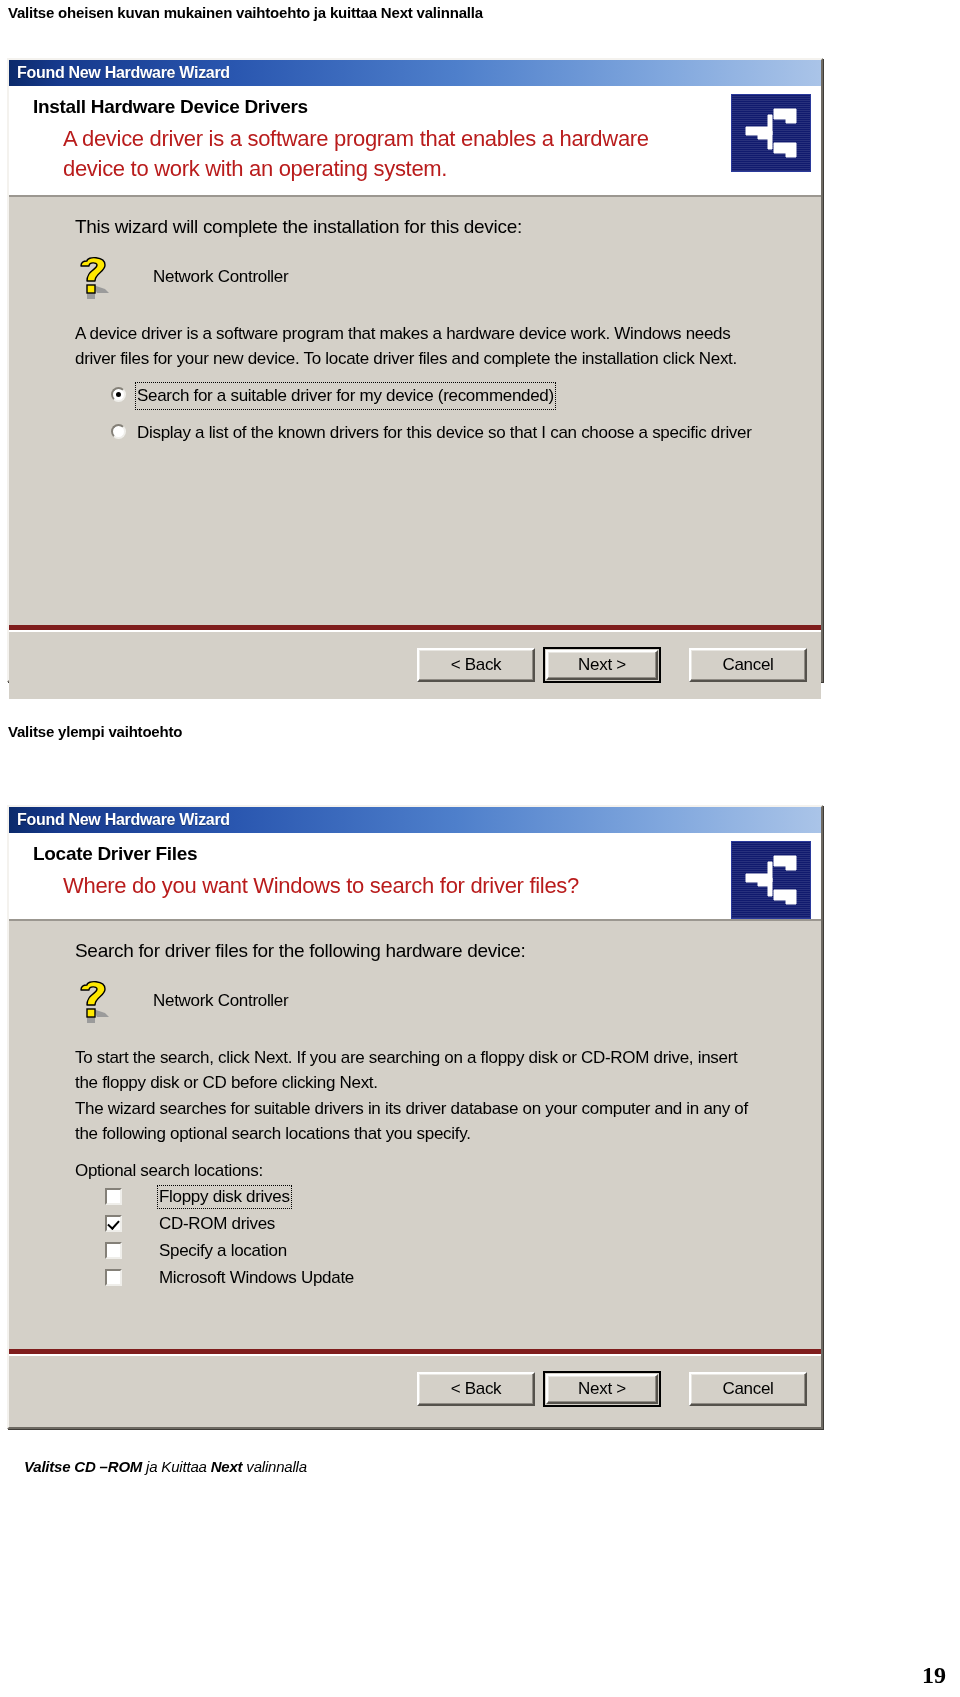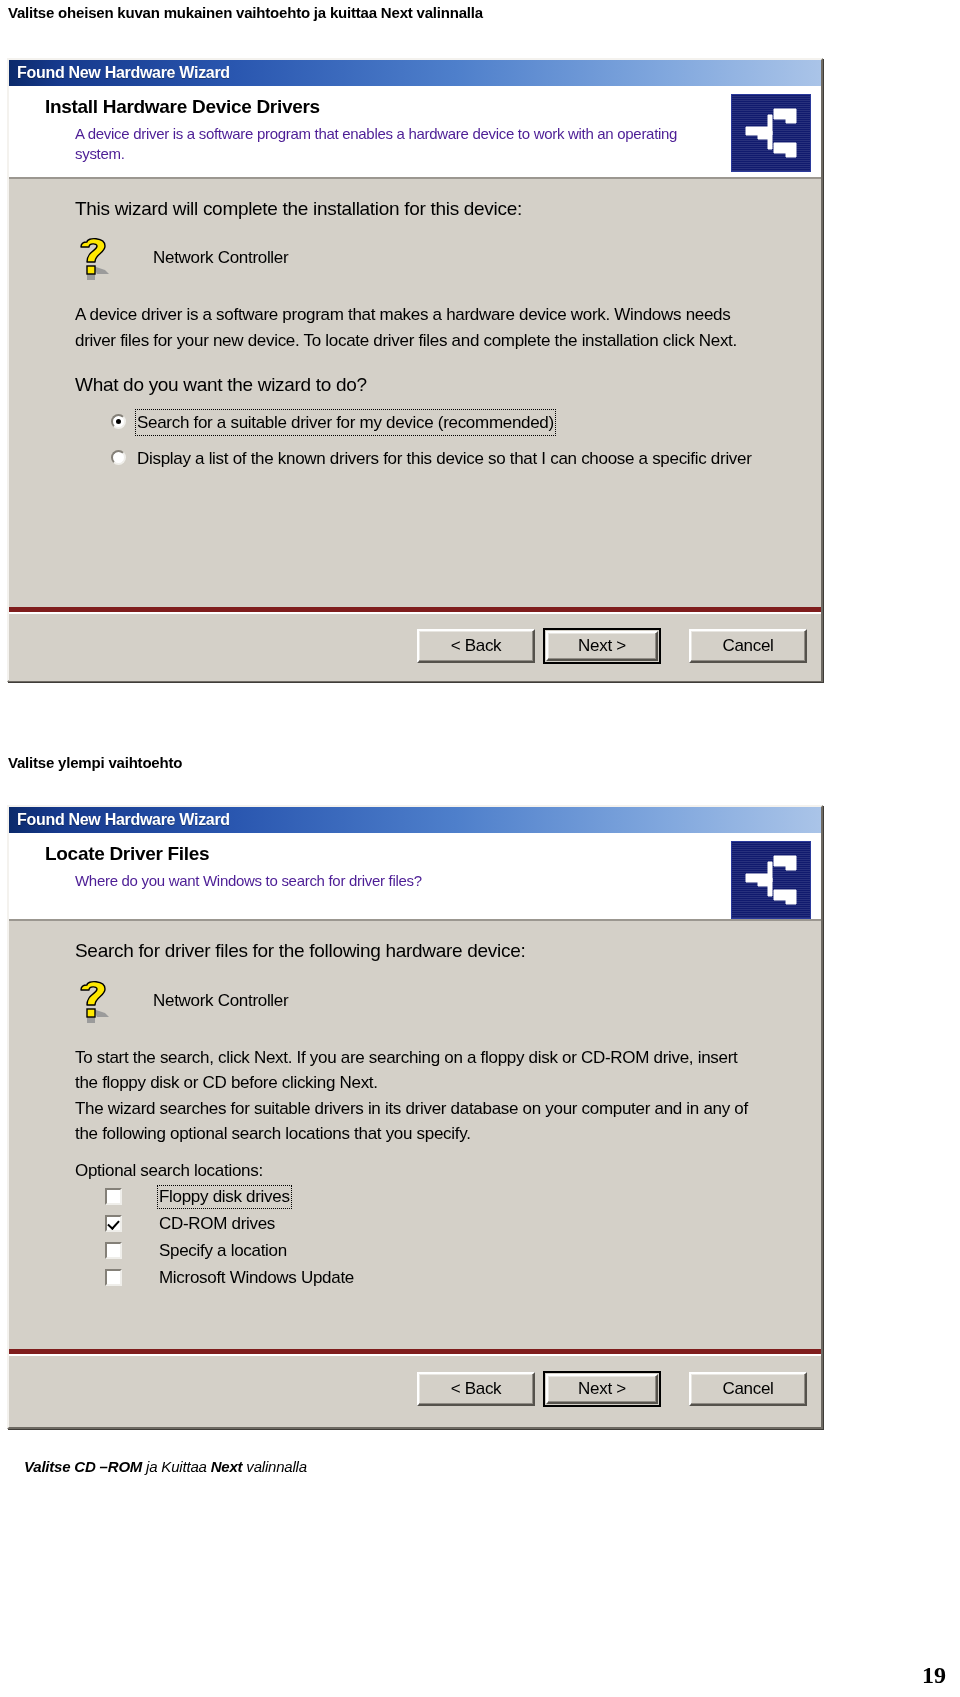--- a/index.html
+++ b/index.html
@@ -22,21 +22,21 @@
     font-family: "Liberation Sans", sans-serif;
     font-size: 15px;
     font-weight: bold;
     color: #000;
     white-space: nowrap;
     letter-spacing: -0.2px;
   }
   .caption .reg { font-weight: normal; }
 
   #caption-top  { left: 8px;  top: 4px; }
-  #caption-mid  { left: 8px;  top: 754px; }
+  #caption-mid  { left: 8px;  top: 723px; }
   #caption-bot  { left: 24px;  top: 1458px; font-style: italic; }
 
   #page-number {
     position: absolute;
     right: 14px;
     bottom: 8px;
     font-family: "Liberation Serif", serif;
     font-size: 24px;
     font-weight: bold;
   }
@@ -72,35 +72,35 @@
     font-size: 16px;
     font-weight: bold;
     letter-spacing: -0.3px;
     text-shadow: 0 1px 0 rgba(0,0,0,0.35);
   }
 
   
   .wiz-header {
     background: #ffffff;
     border-bottom: 2px solid #9b9790;
-    padding: 10px 8px 12px 36px;
+    padding: 10px 8px 12px 24px;
     min-height: 88px;
     box-sizing: border-box;
     position: relative;
   }
   .wiz-header-title {
     font-size: 19px;
     font-weight: bold;
     color: #000;
     letter-spacing: -0.3px;
     margin-bottom: 6px;
   }
   .wiz-header-sub {
-    font-size: 15px;
-    color: #4c1d95;
+    font-size: 22px;
+    color: #b91c1c;
     letter-spacing: -0.3px;
     padding-left: 30px;
     line-height: 1.35;
     max-width: 640px;
   }
 
   
   .header-icon {
     position: absolute;
     right: 10px;
@@ -331,21 +331,20 @@
           <path d="M18 30 L30 34 L34 38 L22 38 Z" fill="#9b9b9b"></path>
           <path d="M12 6 C12 1, 30 1, 30 10 C30 17, 20 18, 20 26 L12 26 C12 15, 22 15, 22 10 C22 7, 14 7, 14 11 L6 11 C6 7, 8 6, 12 6 Z" fill="#ffe800" stroke="#000000" stroke-width="1.4" stroke-linejoin="round"></path>
           <rect x="12" y="30" width="8" height="8" fill="#ffe800" stroke="#000000" stroke-width="1.4"></rect>
         </svg>
       </div>
       <div class="device-name">Network Controller</div>
     </div>
 
     <div class="body-para">A device driver is a software program that makes a hardware device work. Windows needs driver files for your new device. To locate driver files and complete the installation click Next.</div>
 
-    <div class="body-line" style="margin-top:18px;">What do you want the wizard to do?</div>
 
     <div class="radio-group">
       <div class="radio-row">
         <span class="radio-mark checked"></span>
         <span class="radio-label focused">Search for a suitable driver for my device (recommended)</span>
       </div>
       <div class="radio-row">
         <span class="radio-mark"></span>
         <span class="radio-label">Display a list of the known drivers for this device so that I can choose a specific driver</span>
       </div>

